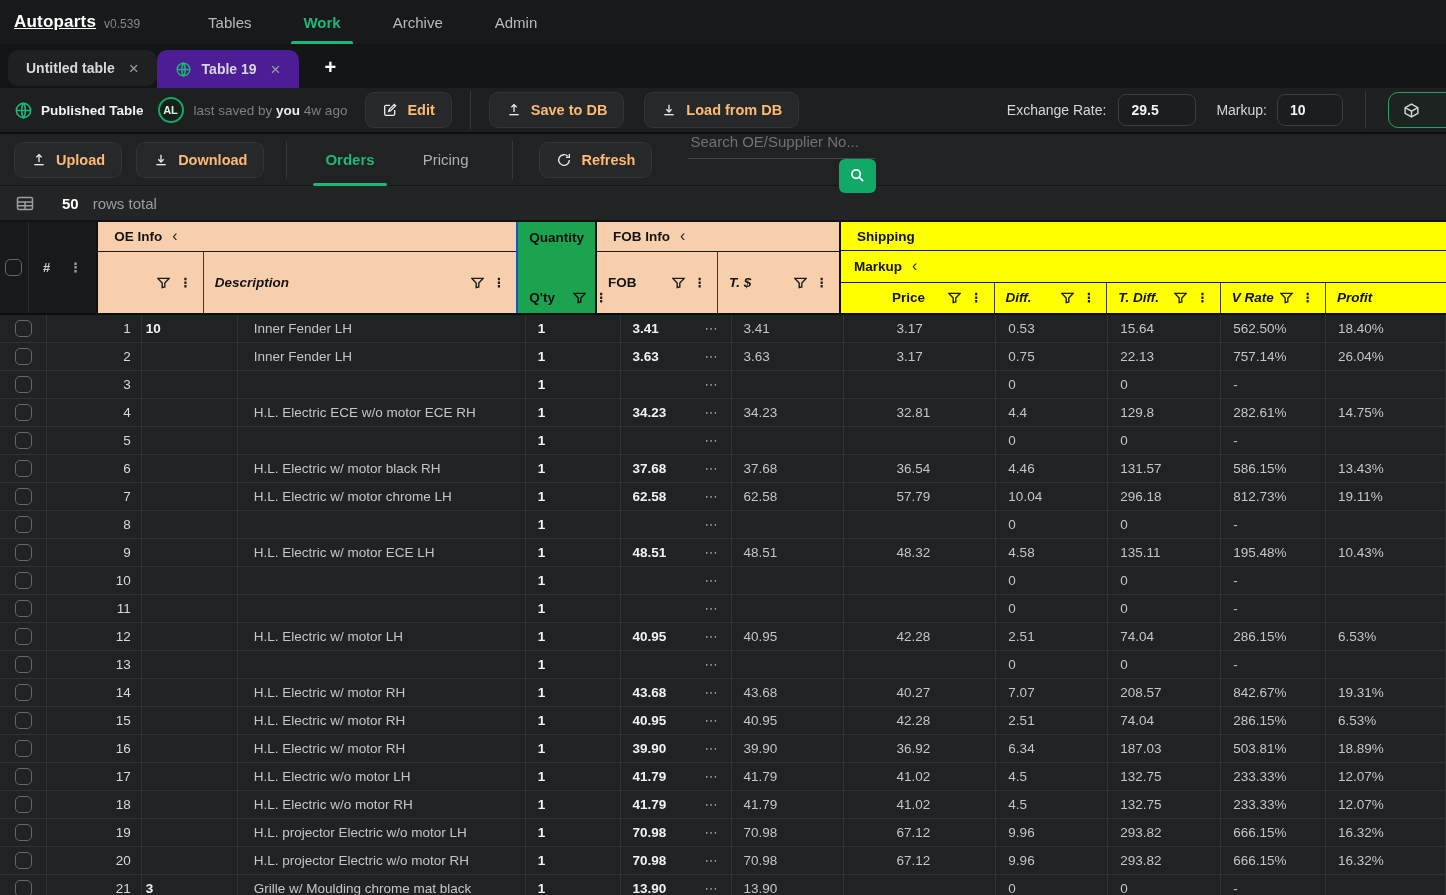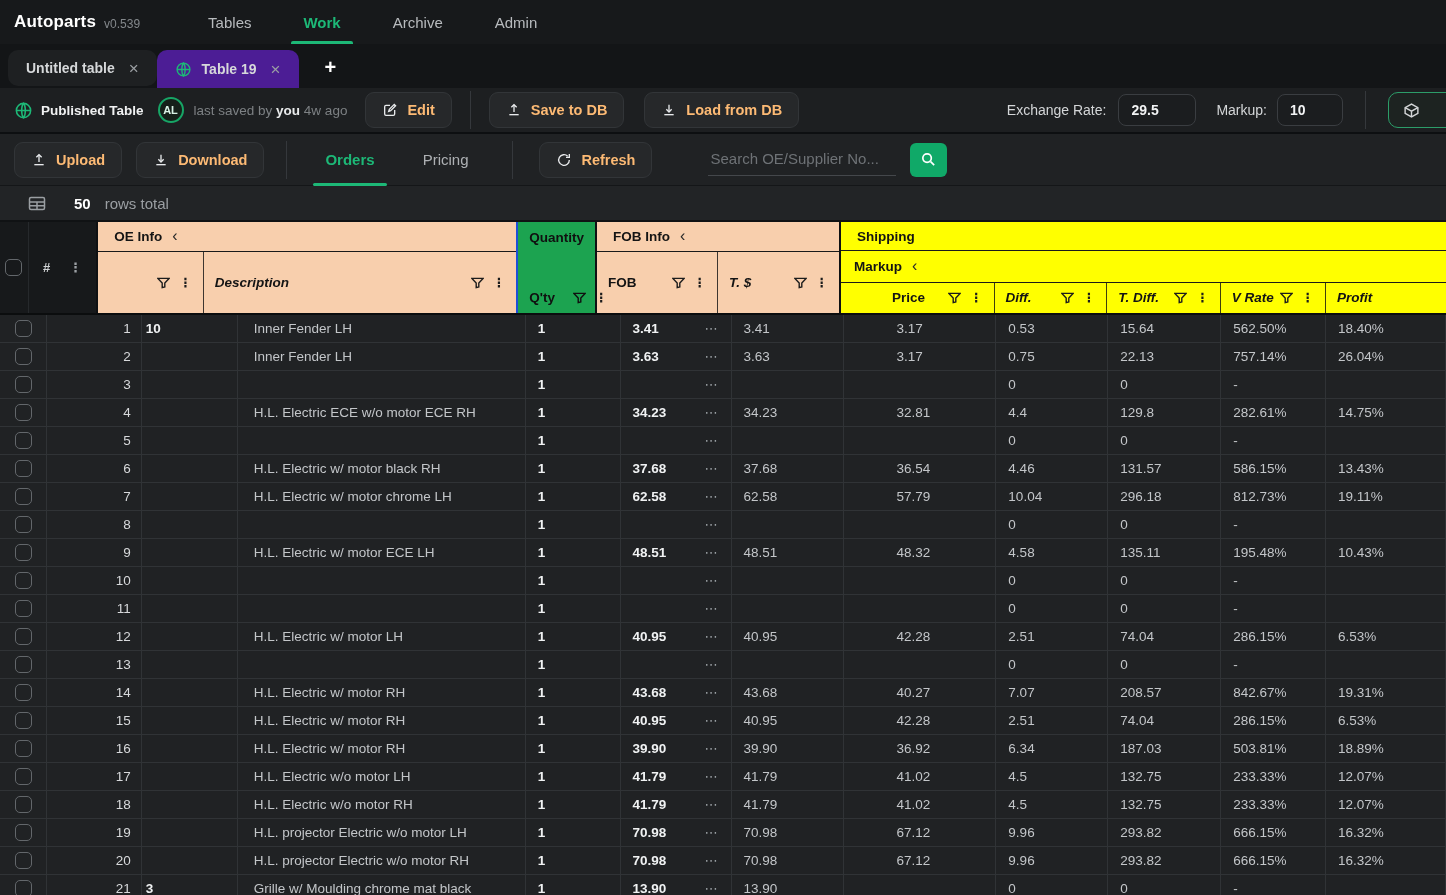--- a/index.html
+++ b/index.html
@@ -5,21 +5,21 @@
   * { margin:0; padding:0; box-sizing:border-box; }
   html,body { background:#0e1011; }
   .app {
     position:relative; width:1446px; height:895px; overflow:hidden;
     background:#1a1c1e; font-family:"Liberation Sans","DejaVu Sans",sans-serif;
     color:#d7d9db;
   }
   
   .topnav { height:44px; background:#17191b; display:flex; align-items:stretch; padding-left:14px; }
   .brand { display:flex; align-items:center; gap:8px; }
-  .brand-name { font-size:17px; font-weight:700; color:#ffffff; letter-spacing:.2px; }
+  .brand-name { font-size:17px; font-weight:700; color:#ffffff; letter-spacing:.2px;text-decoration:underline; }
   .brand-ver { font-size:12px; color:#84888c; margin-top:3px; }
   .nav-items { display:flex; margin-left:42px; }
   .nav-item { position:relative; display:flex; align-items:center; padding:10px 26px; font-size:15px; color:#b8bbbe; cursor:default; }
   .nav-item.active { color:#1db877; font-weight:700; }
   .nav-underline { position:absolute; left:14px; right:14px; bottom:0; height:3px; background:#1db877; border-radius:2px 2px 0 0; }
   
   .tabbar { height:44px; background:#131517; display:flex; align-items:flex-end; padding-left:8px; }
   .tab { display:flex; align-items:center; gap:10px; height:38px; padding:0 18px; border-radius:10px 10px 0 0; font-size:14px; font-weight:700; color:#d6d8da; }
   .tab.inactive { background:#1e2022; height:36px; margin-bottom:2px; border-radius:10px; }
   .tab.active { background:#4c1d95; }
@@ -35,26 +35,26 @@
   .vdiv { width:1px; height:38px; background:#35383c; }
   .tb1-right { margin-left:auto; display:flex; align-items:center; }
   .field-label { font-size:14px; color:#d4d6d8; }
   .field-input { height:32px; background:#1b1d1f; border:1px solid #3a3d41; border-radius:8px; color:#f2f3f4; font-size:14px; font-weight:700; padding:0 12px; font-family:inherit; }
   .pkg-btn { display:flex; align-items:center; gap:8px; height:36px; padding:0 14px; border:1px solid #2c9d69; border-radius:10px; background:#1d2321; color:#e3e5e6; font-size:14px; font-weight:700; }
   
   .toolbar2 { height:52px; background:#202224; display:flex; align-items:center; padding-left:14px; border-bottom:1px solid #141618; }
   .viewtab { position:relative; height:52px; display:flex; align-items:center; padding:0 14px; font-size:15px; color:#aeb1b4; }
   .viewtab.active { color:#1db877; font-weight:700; }
   .vt-underline { position:absolute; left:2px; right:2px; bottom:0; height:3px; background:#1db877; border-radius:2px; }
-  .search-wrap { display:flex; align-items:center; margin-left:56px; }
+  .search-wrap { display:flex; align-items:flex-end; margin-left:36px;flex-direction:column; }
   .search-input { width:188px; background:transparent; border:none; border-bottom:1px solid #44474b; color:#e6e8e9; font-size:15px; padding:6px 2px 8px 2px; font-family:inherit; }
   .search-input::placeholder { color:#6e7276; }
   .search-btn { width:37px; height:34px; background:#10a968; border:none; border-radius:6px; display:flex; align-items:center; justify-content:center; margin-left:14px; }
   
-  .strip { height:36px; background:#222426; display:flex; align-items:center; padding-left:28px; gap:14px; border-bottom:2px solid #101214; }
+  .strip { height:36px; background:#222426; display:flex; align-items:center; padding-left:16px; gap:14px; border-bottom:2px solid #101214; }
   .strip-count { font-size:15px; font-weight:700; color:#ffffff; margin-left:14px; }
   .strip-label { font-size:15px; color:#9b9fa3; }
   
   .thead { display:flex; height:93px; background:#141618; border-bottom:2px solid #0b0d0e; }
   .th-dark { background:#17191b; display:flex; align-items:center; }
   .c-sel { width:52px; } .c-num { width:102px; } .c-oe { width:105px; } .c-desc { width:315px; }
   .c-qty { width:102px; } .c-fob { width:120px; } .c-ts { width:122px; }
   .c-price { width:121px;margin-left:40px; } .c-diff { width:121px; } .c-tdiff { width:122px; }
   .c-vrate { width:113px; } .c-profit { width:130px; }
   .th-sel { justify-content:center; }

